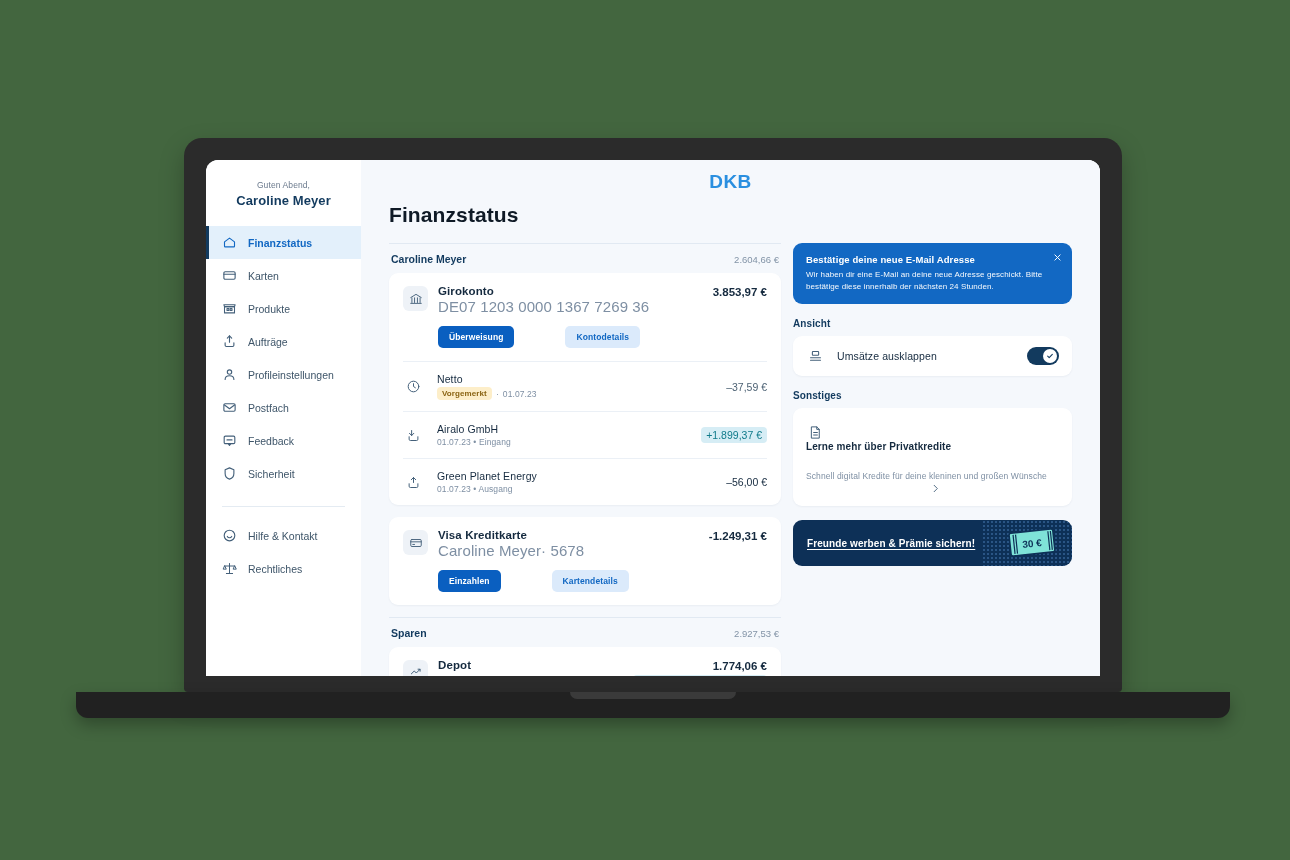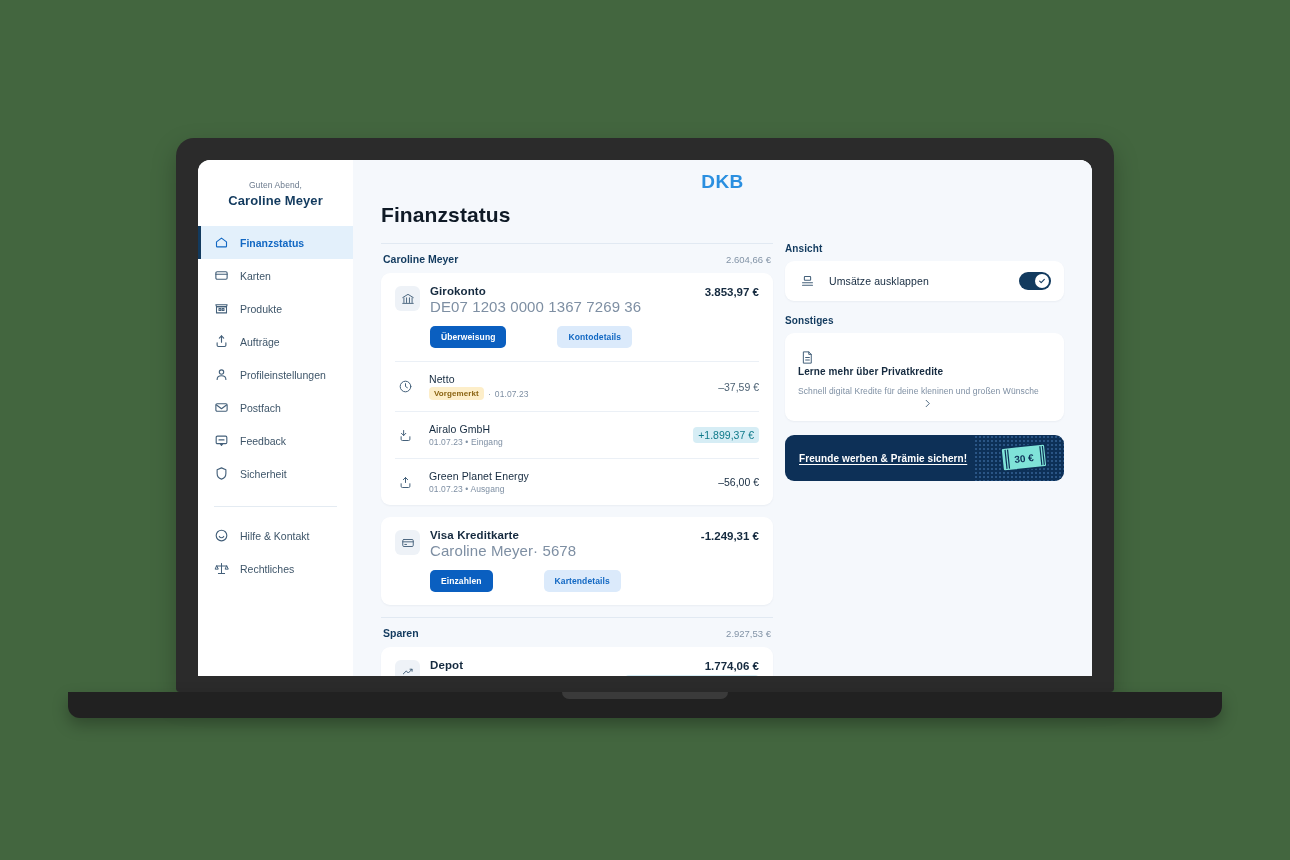--- a/index.html
+++ b/index.html
@@ -6,21 +6,21 @@
   html, body {
     width: 1290px; height: 860px;
     overflow: hidden;
     font-family: "Liberation Sans", sans-serif;
   }
   body { background: #43663f; position: relative; }
 
   
   .laptop-wrap {
     position: absolute;
-    left: 0; top: 0;
+    left: 8px; top: 0;
     width: 1068px; height: 860px;
   }
   .laptop-lid {
     position: absolute;
     left: 176px; top: 138px;
     width: 938px; height: 554px;
     background: #2b2b2b;
     border-radius: 18px 18px 4px 4px;
     box-shadow: 0 10px 24px rgba(0,0,0,0.25);
   }
@@ -393,21 +393,21 @@
     display: flex;
     align-items: flex-start;
     margin-bottom: 14px;
     cursor: pointer;
     flex-direction: column;
   }
   .promo-sub {
     font-size: 8.5px;
     color: #7e8fa3;
     line-height: 1.42;
-    margin-top: 8px;
+    margin-top: 18px;
     letter-spacing: .1px;
   }
   .chevron {
     flex: 0 0 12px;
     color: #44607a;
     display: flex; align-items: center;
     align-self: center;
     margin-left: 6px;
   }
   .chevron svg { width: 11px; height: 11px; display: block; }
@@ -713,20 +713,29 @@
                 <div class="depot-amount-wrap">
                   <div class="acct-amount">1.774,06 €</div>
                   <div class="depot-badge">1.016,06 € | +74,64%</div>
                 </div>
               </div>
             </div>
           </div>
 
           <div class="col-right">
 
+            <div class="notice">
+              <span class="notice-close">
+                <svg viewBox="0 0 24 24" fill="none" stroke="currentColor" stroke-width="2.6" stroke-linecap="round">
+                    <path d="M5 5l14 14M19 5 5 19"></path>
+                  </svg>
+              </span>
+              <div class="notice-title">Bestätige deine neue E-Mail Adresse</div>
+              <div class="notice-body">Wir haben dir eine E-Mail an deine neue Adresse geschickt. Bitte bestätige diese innerhalb der nächsten 24 Stunden.</div>
+            </div>
 
             <div class="side-label">Ansicht</div>
 
             <div class="side-card">
               <span class="side-card-icon">
                 <svg viewBox="0 0 24 24" fill="none" stroke="currentColor" stroke-width="1.7" stroke-linecap="round" stroke-linejoin="round">
                     <rect x="7" y="4" width="10" height="6" rx="1"></rect>
                     <path d="M4 14h16"></path>
                     <path d="M4 18h16"></path>
                   </svg>

